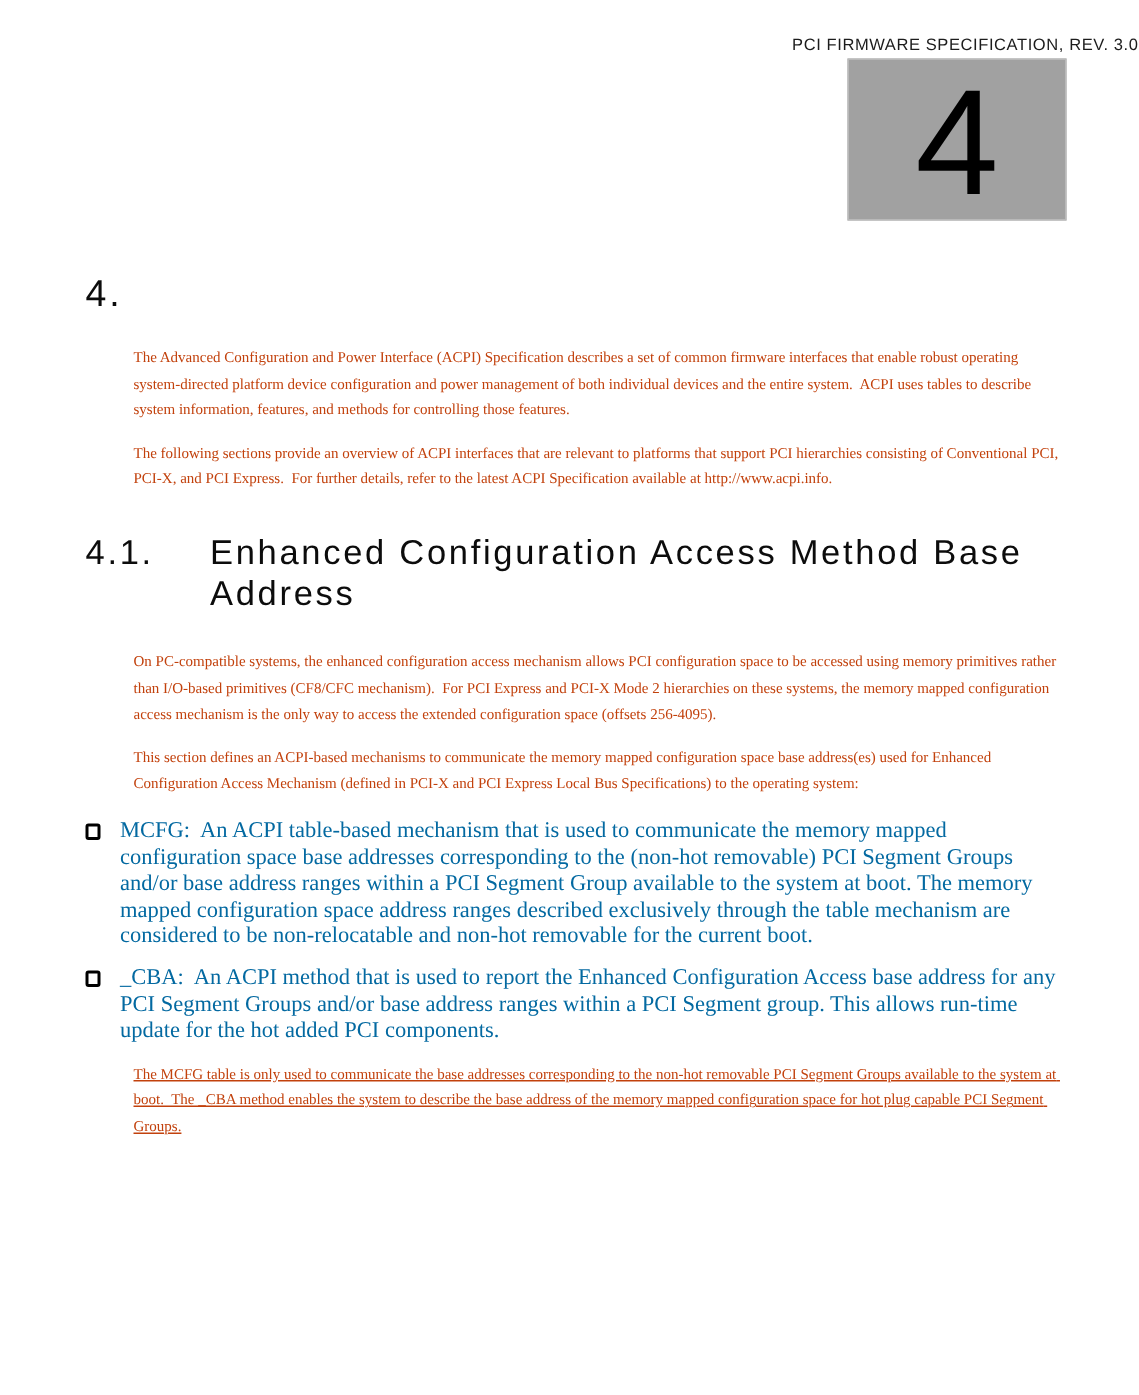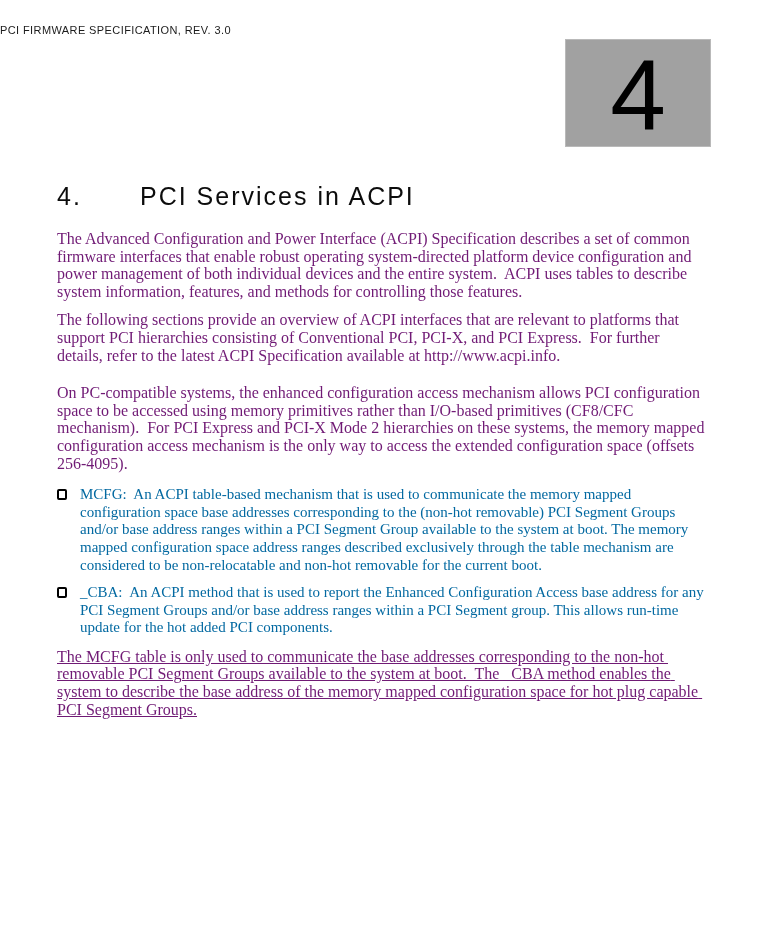--- a/index.html
+++ b/index.html
@@ -12,21 +12,21 @@
     font-family: "Liberation Serif", "DejaVu Serif", serif;
     color: #000000;
   }
 
   
   .running-header {
     position: absolute;
     top: 24px;
     left: 0;
     width: 759px;
-    text-align: left;
+    text-align: right;
     font-family: "Liberation Sans", "DejaVu Sans", sans-serif;
     font-size: 11px;
     letter-spacing: 0.4px;
     color: #1c1c1c;
     white-space: pre;
   }
 
   
   .chapter-box {
     position: absolute;
@@ -78,24 +78,25 @@
     line-height: 27px;
     letter-spacing: 1.8px;
     display: flex;
     color: #0c0c0c;
   }
   h2 .heading-number { width: 83px; flex: 0 0 83px; }
   h2 .heading-title span { display: block; }
 
   p.body-paragraph {
     margin-top: 11px;
-    font-size: 16px;
+    font-size: 10px;
     line-height: 17.6px;
-    color: #701a75;
+    color: #c2410c;
     white-space: pre-wrap;
+    margin-left: 32px;
   }
   p.first-after-heading { margin-top: 20px; }
 
   .bullet-list { margin-top: 14px; }
   .bullet-item {
     display: flex;
     margin-bottom: 10px;
     font-size: 15px;
     line-height: 17.6px;
     color: #0369a1;
@@ -122,30 +123,37 @@
 <div class="running-header">PCI FIRMWARE SPECIFICATION, REV. 3.0</div>
 
 <div class="chapter-box">
   <span class="chapter-digit">4</span>
 </div>
 
 <div class="content">
 
   <h1 class="chapter-heading">
     <span class="heading-number">4.</span>
-    <span class="heading-title">PCI Services in ACPI</span>
   </h1>
 
   <p class="body-paragraph first-after-heading">The Advanced Configuration and Power Interface (ACPI) Specification describes a set of common firmware interfaces that enable robust operating system-directed platform device configuration and power management of both individual devices and the entire system.  ACPI uses tables to describe system information, features, and methods for controlling those features.</p>
 
   <p class="body-paragraph">The following sections provide an overview of ACPI interfaces that are relevant to platforms that support PCI hierarchies consisting of Conventional PCI, PCI-X, and PCI Express.  For further details, refer to the latest ACPI Specification available at http://www.acpi.info.</p>
 
+  <h2 class="section-heading">
+    <span class="heading-number">4.1.</span>
+    <span class="heading-title">
+      <span>Enhanced Configuration Access Method Base</span>
+      <span>Address</span>
+    </span>
+  </h2>
 
   <p class="body-paragraph first-after-heading">On PC-compatible systems, the enhanced configuration access mechanism allows PCI configuration space to be accessed using memory primitives rather than I/O-based primitives (CF8/CFC mechanism).  For PCI Express and PCI-X Mode 2 hierarchies on these systems, the memory mapped configuration access mechanism is the only way to access the extended configuration space (offsets 256-4095).</p>
 
+  <p class="body-paragraph">This section defines an ACPI-based mechanisms to communicate the memory mapped configuration space base address(es) used for Enhanced Configuration Access Mechanism (defined in PCI-X and PCI Express Local Bus Specifications) to the operating system:</p>
 
   <div class="bullet-list">
     <div class="bullet-item">
       <span class="bullet-marker">
         <span class="bullet-square"></span>
       </span>
       <span class="bullet-text">MCFG:  An ACPI table-based mechanism that is used to communicate the memory mapped configuration space base addresses corresponding to the (non-hot removable) PCI Segment Groups and/or base address ranges within a PCI Segment Group available to the system at boot. The memory mapped configuration space address ranges described exclusively through the table mechanism are considered to be non-relocatable and non-hot removable for the current boot.</span>
     </div>
     <div class="bullet-item">
       <span class="bullet-marker">

